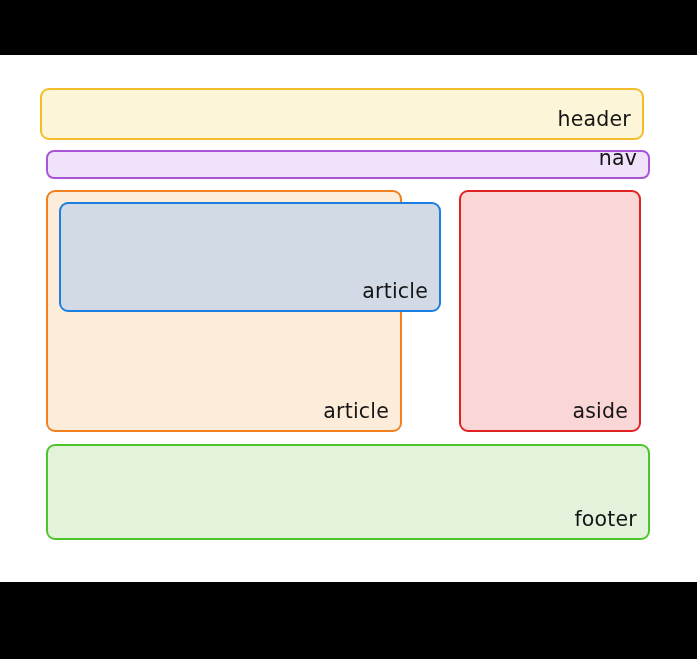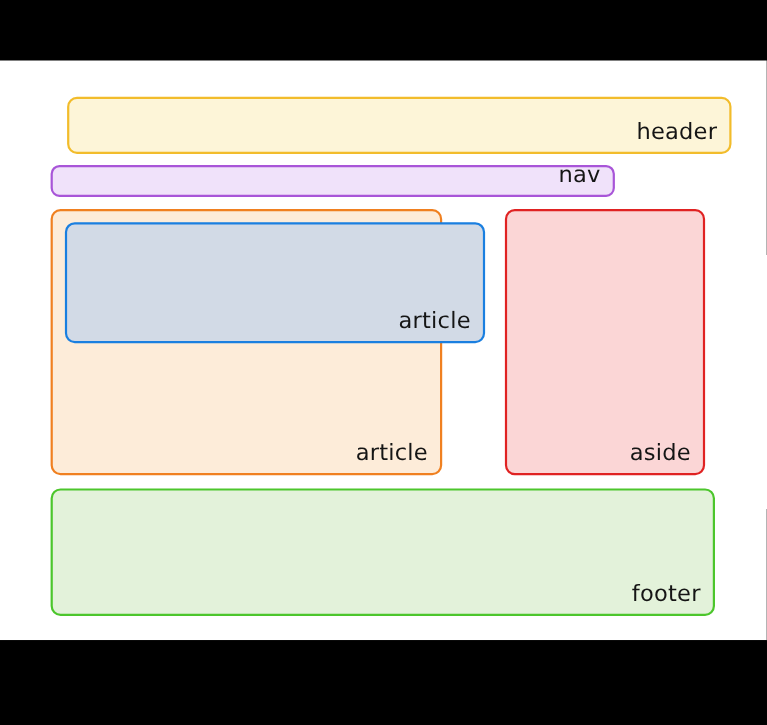--- a/index.html
+++ b/index.html
@@ -57,30 +57,30 @@
     color: #151515;
     letter-spacing: 0.2px;
     padding: 0 11px 9px 0;
     white-space: nowrap;
     user-select: none;
   }
 
   
 
   #box-header {
-    left: 61px;  top: 33px;
+    left: 40px;  top: 33px;
     width: 604px; height: 52px;
     background: #fdf5d8;
     border-width: 2.6px;
     border-color: #f2bc2b;
   }
 
   #box-nav {
     left: 46px;  top: 95px;
-    width: 513px; height: 29px;
+    width: 604px; height: 29px;
     background: #f0e2fa;
     border-width: 2.6px;
     border-color: #a855d8;
     border-radius: 8px;
   }
 
   #box-section {
     left: 46px;  top: 135px;
     width: 356px; height: 242px;
     background: #fdecd9;
@@ -99,21 +99,21 @@
   #box-aside {
     left: 459px; top: 135px;
     width: 182px; height: 242px;
     background: #fbd6d6;
     border-width: 2.8px;
     border-color: #e02222;
   }
 
   #box-footer {
     left: 46px;  top: 389px;
-    width: 604px; height: 116px;
+    width: 604px; height: 96px;
     background: #e3f2da;
     border-width: 2.8px;
     border-color: #4cc62c;
   }
 </style>
 </head>
 <body>
 
 <div id="canvas">
 

